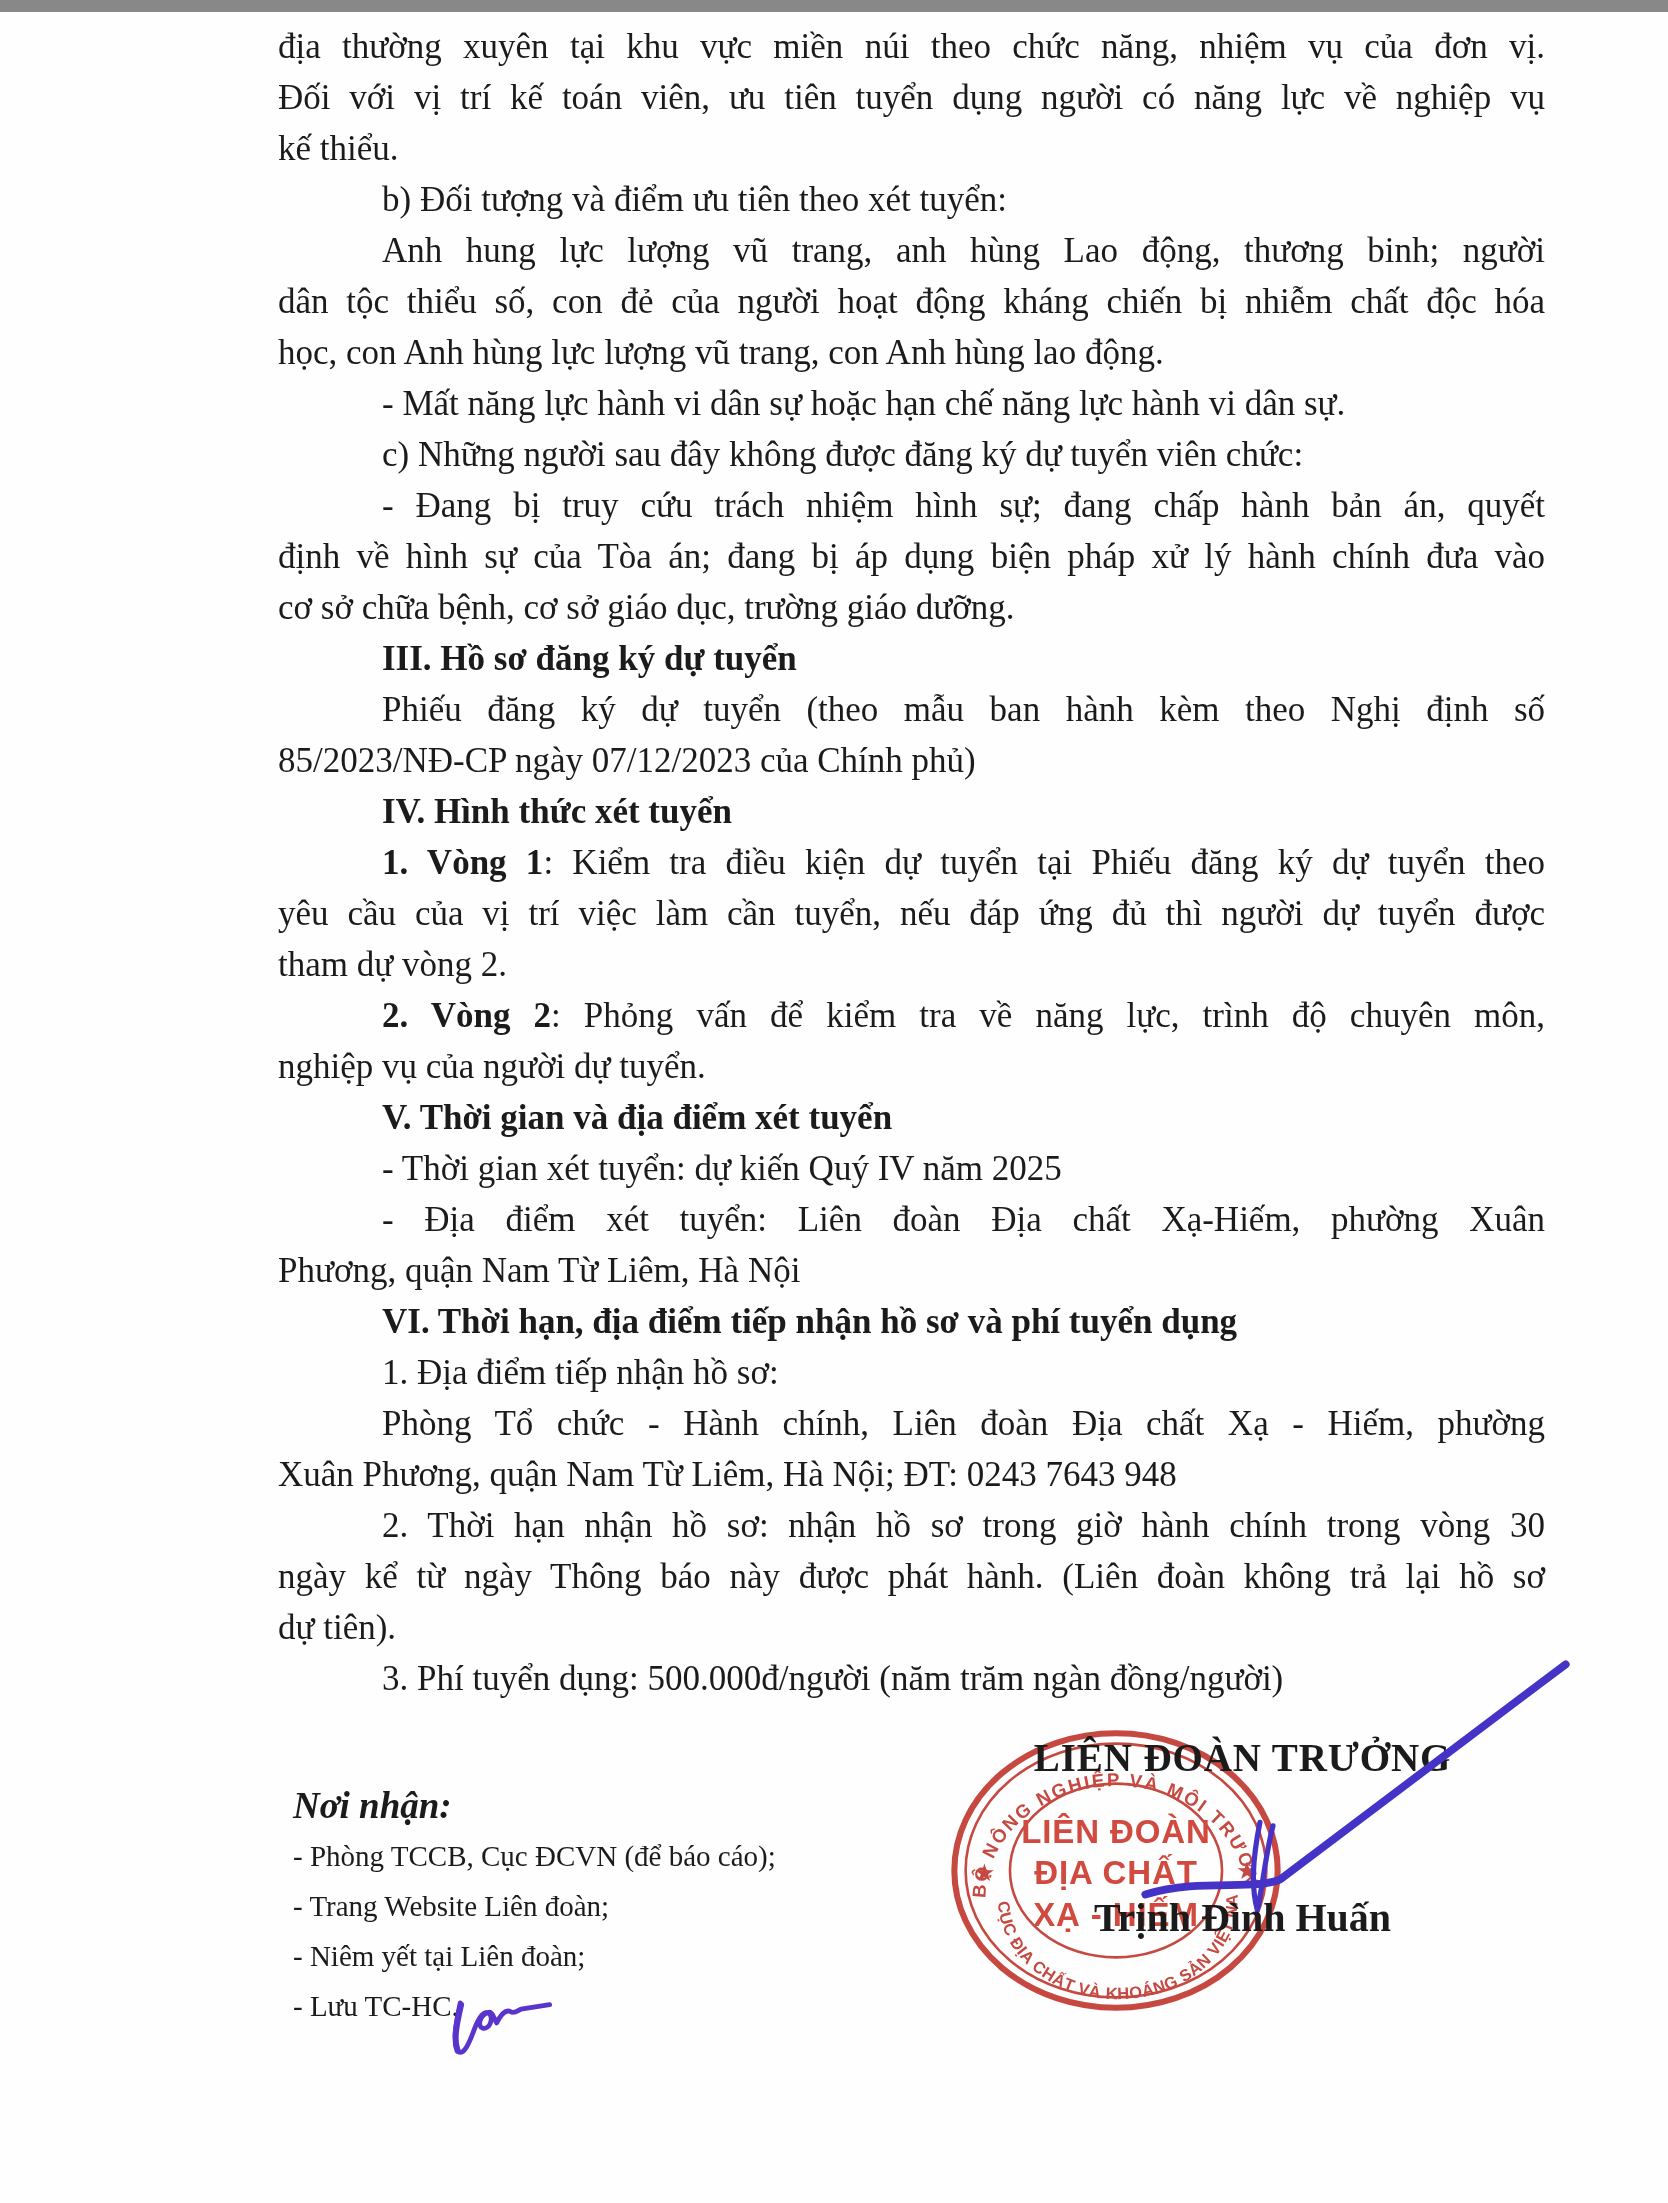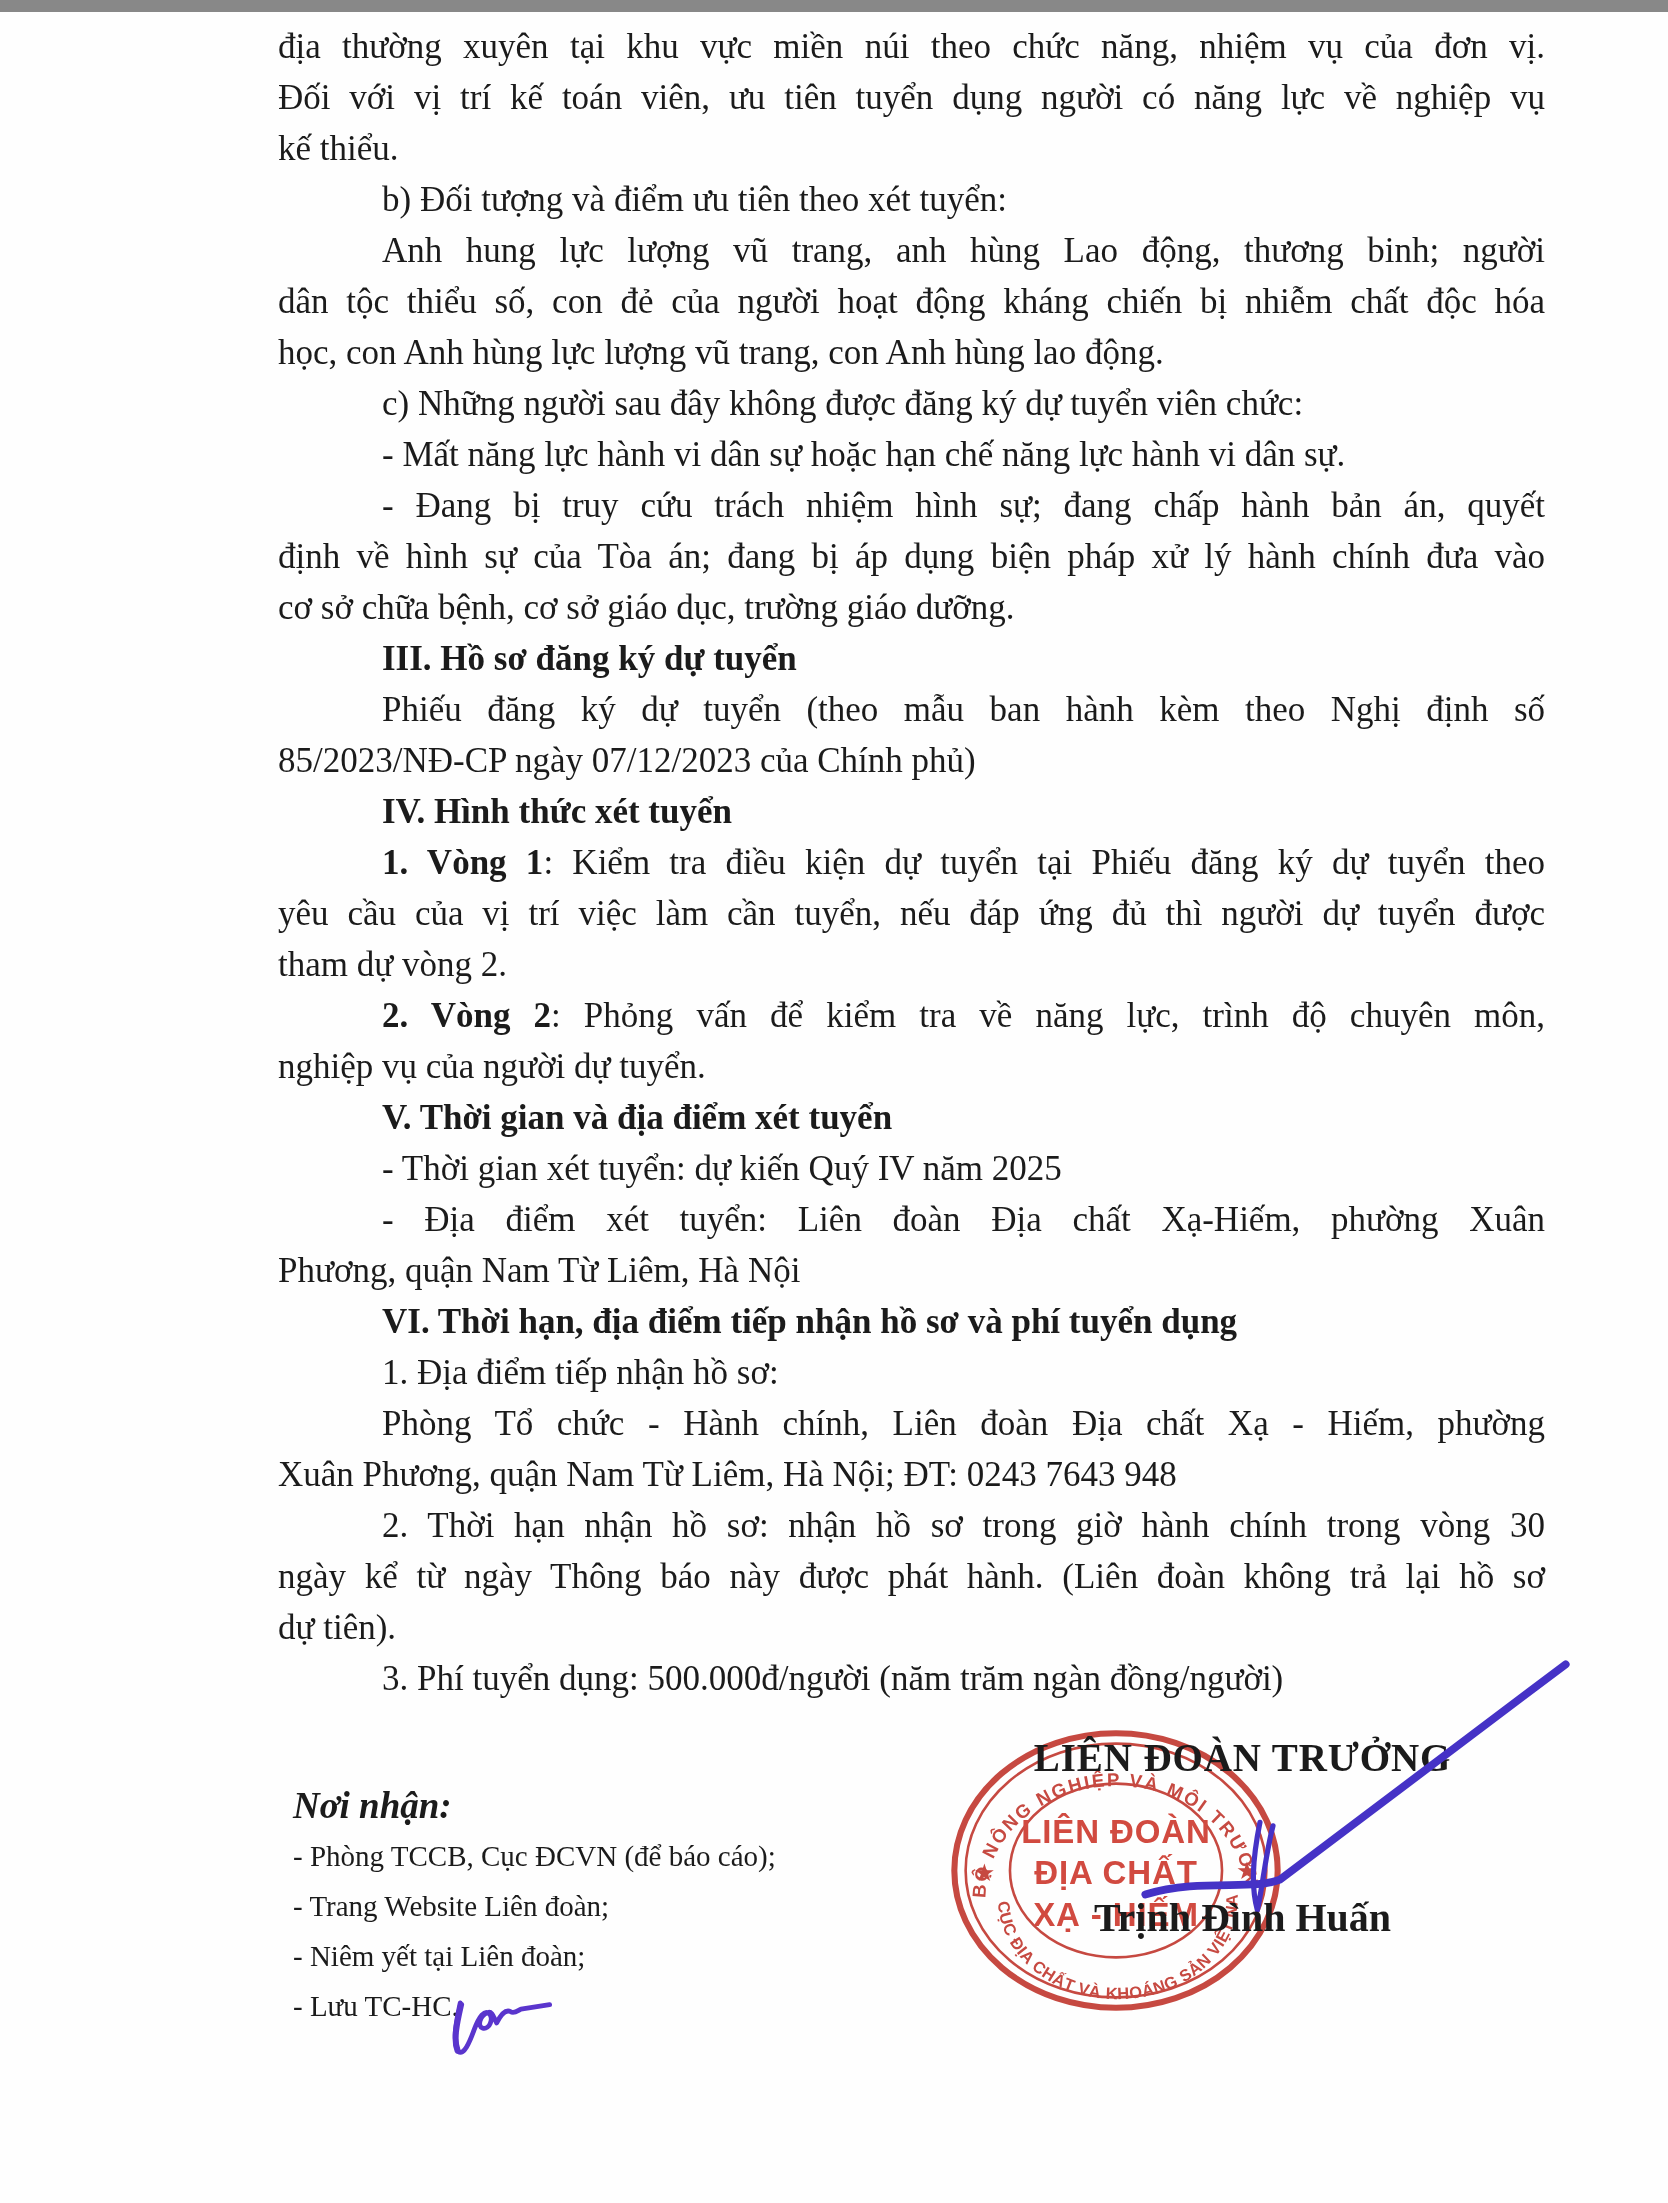--- a/index.html
+++ b/index.html
@@ -37,22 +37,22 @@
 <div class="page">
 
   <div id="body-lines">
       <div class="line justify">địa thường xuyên tại khu vực miền núi theo chức năng, nhiệm vụ của đơn vị.</div>
       <div class="line justify">Đối với vị trí kế toán viên, ưu tiên tuyển dụng người có năng lực về nghiệp vụ</div>
       <div class="line">kế thiểu.</div>
       <div class="line indent">b) Đối tượng và điểm ưu tiên theo xét tuyển:</div>
       <div class="line indent justify">Anh hung lực lượng vũ trang, anh hùng Lao động, thương binh; người</div>
       <div class="line justify">dân tộc thiểu số, con đẻ của người hoạt động kháng chiến bị nhiễm chất độc hóa</div>
       <div class="line">học, con Anh hùng lực lượng vũ trang, con Anh hùng lao động.</div>
+      <div class="line indent">- Mất năng lực hành vi dân sự hoặc hạn chế năng lực hành vi dân sự.</div>
       <div class="line indent">c) Những người sau đây không được đăng ký dự tuyển viên chức:</div>
-      <div class="line indent">- Mất năng lực hành vi dân sự hoặc hạn chế năng lực hành vi dân sự.</div>
       <div class="line indent justify">- Đang bị truy cứu trách nhiệm hình sự; đang chấp hành bản án, quyết</div>
       <div class="line justify">định về hình sự của Tòa án; đang bị áp dụng biện pháp xử lý hành chính đưa vào</div>
       <div class="line">cơ sở chữa bệnh, cơ sở giáo dục, trường giáo dưỡng.</div>
       <div class="line indent bold">III. Hồ sơ đăng ký dự tuyển</div>
       <div class="line indent justify">Phiếu đăng ký dự tuyển (theo mẫu ban hành kèm theo Nghị định số</div>
       <div class="line">85/2023/NĐ-CP ngày 07/12/2023 của Chính phủ)</div>
       <div class="line indent bold">IV. Hình thức xét tuyển</div>
       <div class="line indent justify"><span class="prefix">1. Vòng 1</span>: Kiểm tra điều kiện dự tuyển tại Phiếu đăng ký dự tuyển theo</div>
       <div class="line justify">yêu cầu của vị trí việc làm cần tuyển, nếu đáp ứng đủ thì người dự tuyển được</div>
       <div class="line">tham dự vòng 2.</div>

